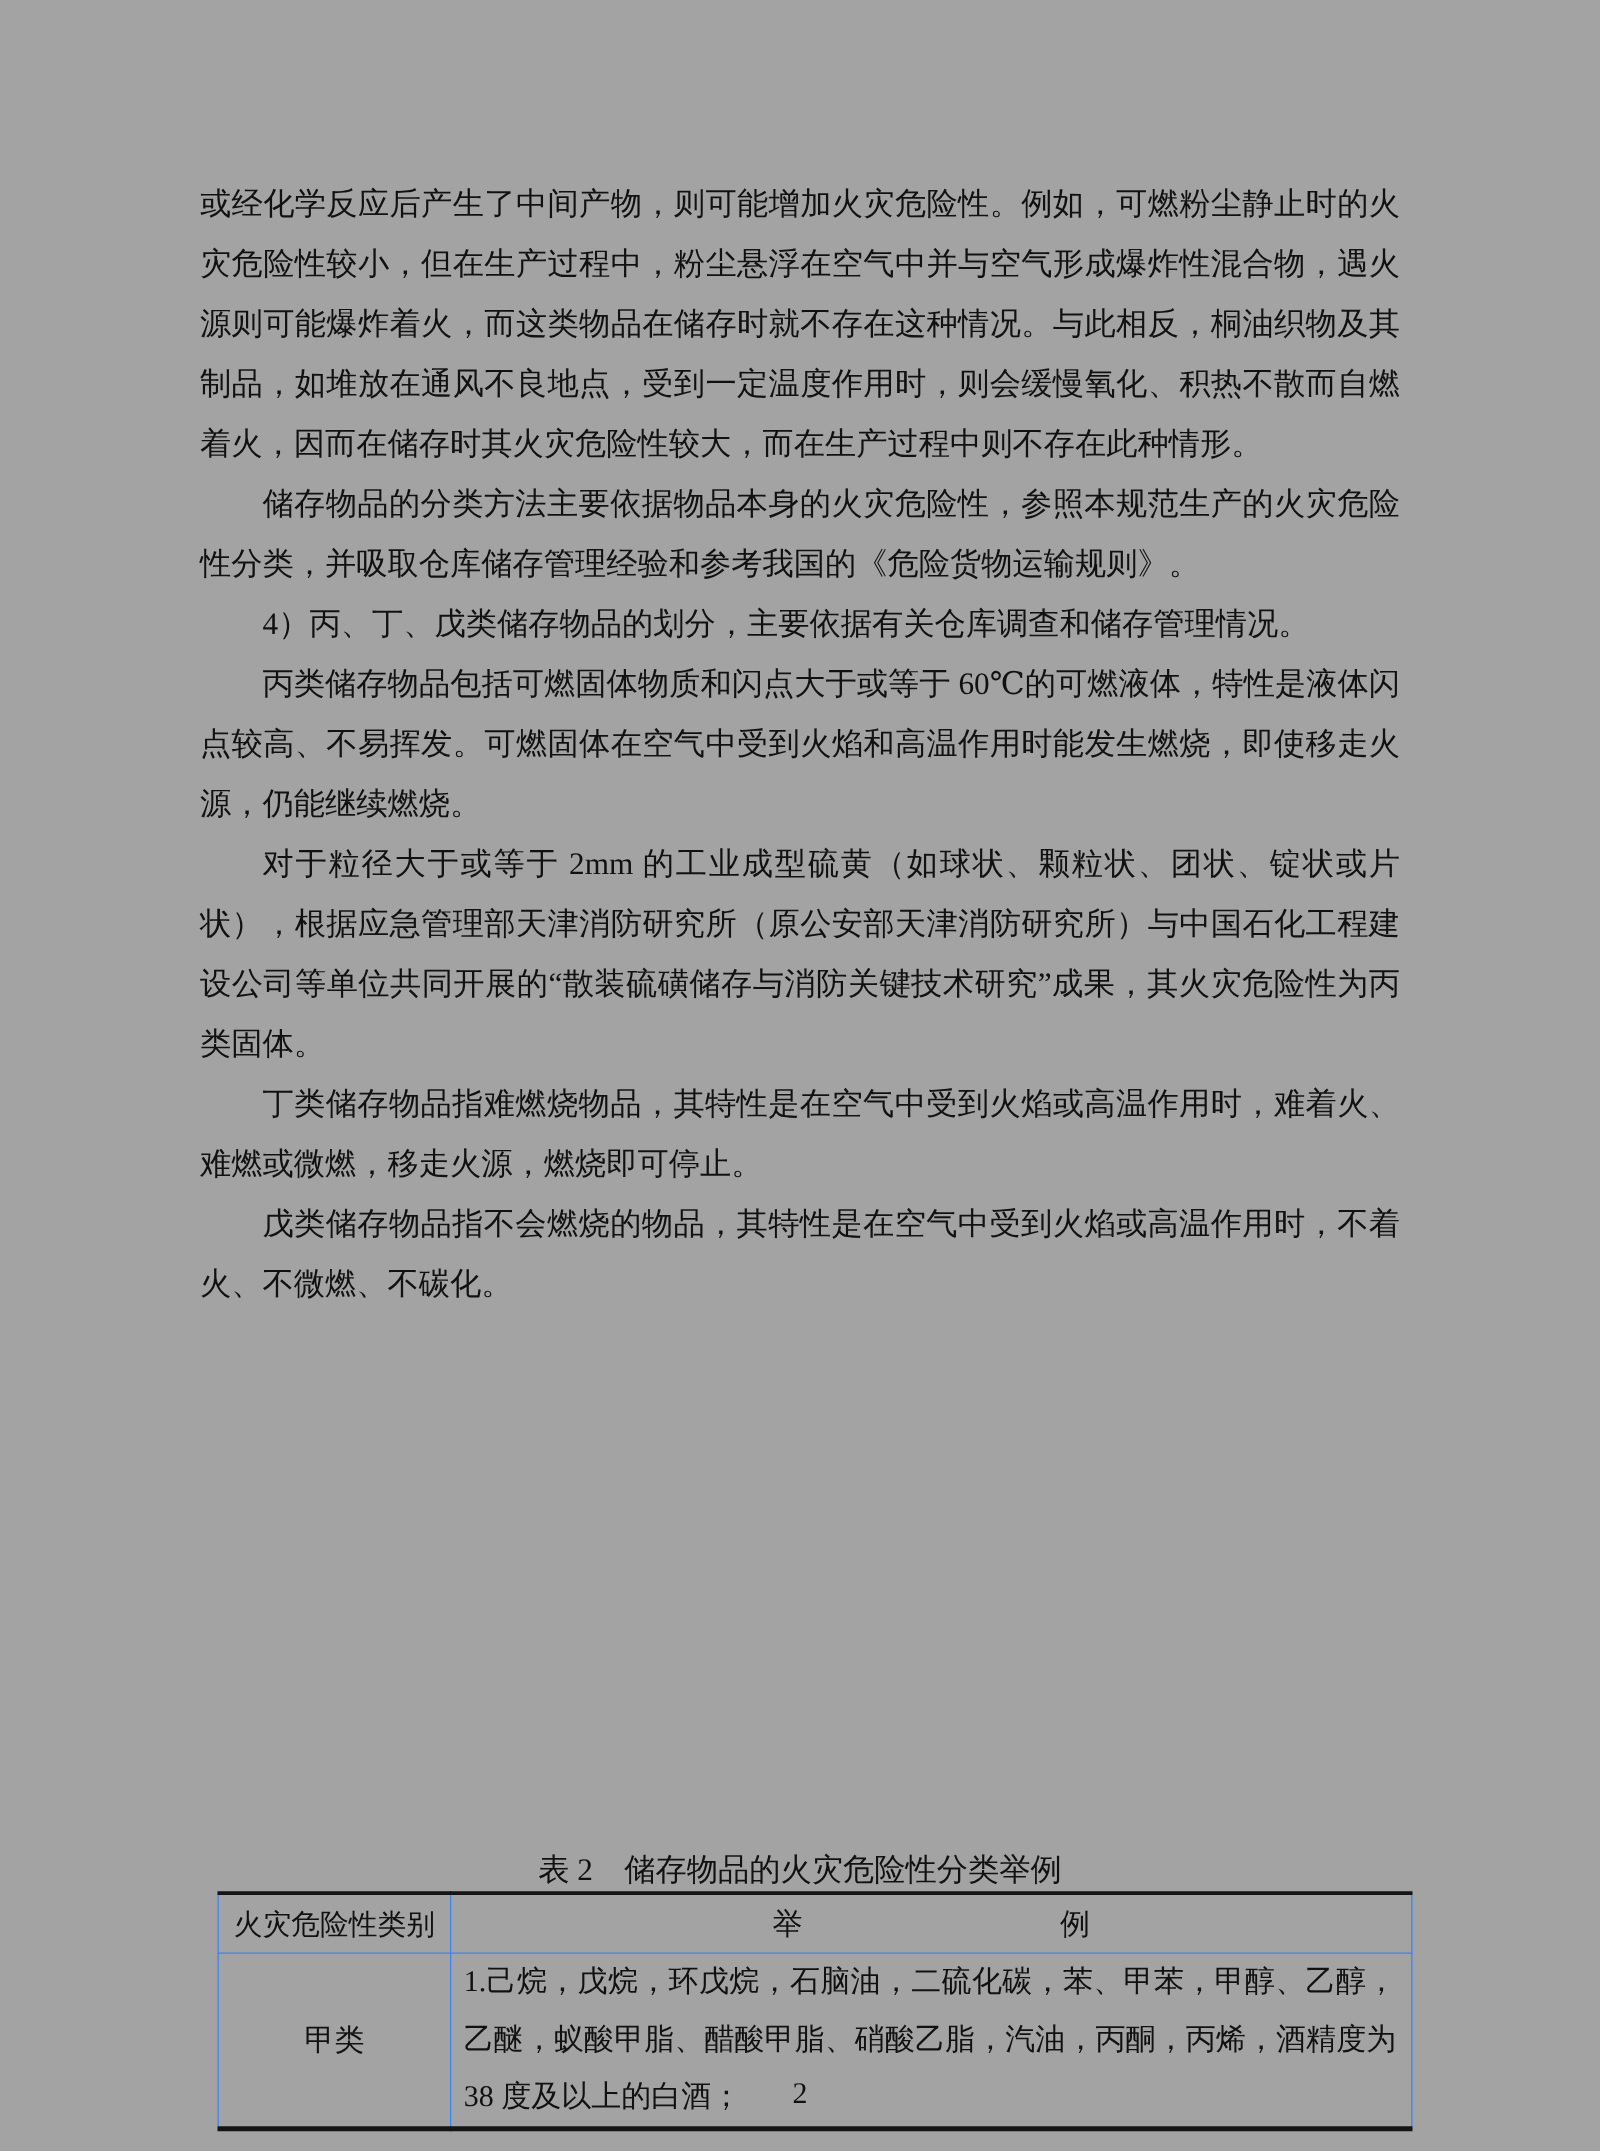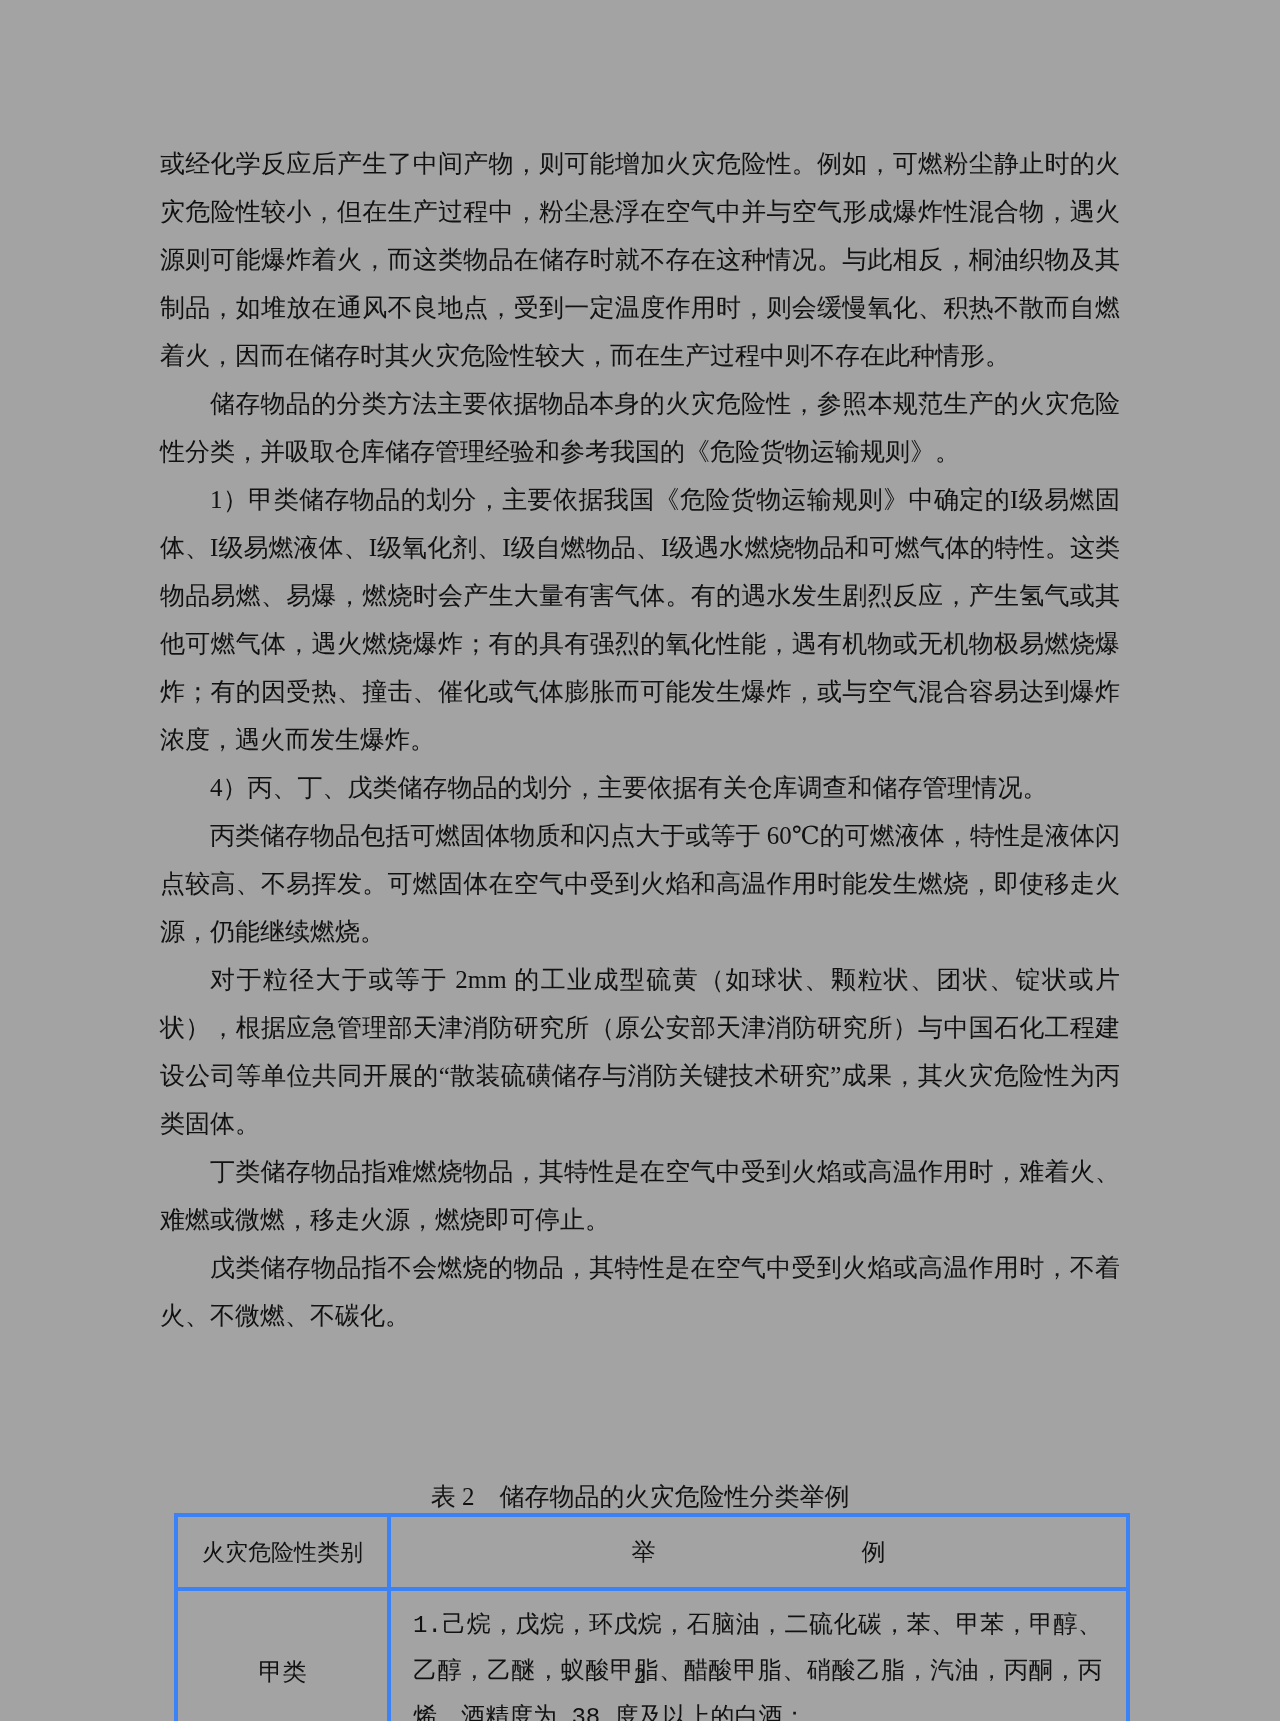--- a/index.html
+++ b/index.html
@@ -52,23 +52,22 @@
     color: #111111;
   }
   table.classification {
     border-collapse: collapse;
     table-layout: fixed;
     width: 956px;
     margin-left: 14px;
     margin-top: 1px;
   }
   table.classification td {
-    border: 4px solid #3b82f6;
-    padding: 12px;
-    font-family: Liberation Mono, monospace;
+    border: 1px solid #3b82f6;
+    padding: 0;
   }
   table.classification {
     border-top: 3px solid #151515;
     border-bottom: 4px solid #151515;
   }
   tr.header-row td {
     height: 46px;
     vertical-align: middle;
   }
   td.col-category {
@@ -114,21 +113,20 @@
   }
 </style>
 </head>
 <body>
 
 <div class="page">
 
   <div class="content">
     <p class="para">或经化学反应后产生了中间产物，则可能增加火灾危险性。例如，可燃粉尘静止时的火灾危险性较小，但在生产过程中，粉尘悬浮在空气中并与空气形成爆炸性混合物，遇火源则可能爆炸着火，而这类物品在储存时就不存在这种情况。与此相反，桐油织物及其制品，如堆放在通风不良地点，受到一定温度作用时，则会缓慢氧化、积热不散而自燃着火，因而在储存时其火灾危险性较大，而在生产过程中则不存在此种情形。</p>
     <p class="para indent">储存物品的分类方法主要依据物品本身的火灾危险性，参照本规范生产的火灾危险性分类，并吸取仓库储存管理经验和参考我国的《危险货物运输规则》。</p>
-    <p class="para indent">1）甲类储存物品的划分，主要依据我国《危险货物运输规则》中确定的I级易燃固体、I级易燃液体、I级氧化剂、I级自燃物品、I级遇水燃烧物品和可燃气体的特性。这类物品易燃、易爆，燃烧时会产生大量有害气体。有的遇水发生剧烈反应，产生氢气或其他可燃气体，遇火燃烧爆炸；有的具有强烈的氧化性能，遇有机物或无机物极易燃烧爆炸；有的因受热、撞击、催化或气体膨胀而可能发生爆炸，或与空气混合容易达到爆炸浓度，遇火而发生爆炸。</p>
     <p class="para indent">4）丙、丁、戊类储存物品的划分，主要依据有关仓库调查和储存管理情况。</p>
     <p class="para indent">丙类储存物品包括可燃固体物质和闪点大于或等于 60℃的可燃液体，特性是液体闪点较高、不易挥发。可燃固体在空气中受到火焰和高温作用时能发生燃烧，即使移走火源，仍能继续燃烧。</p>
     <p class="para indent">对于粒径大于或等于 2mm 的工业成型硫黄（如球状、颗粒状、团状、锭状或片状），根据应急管理部天津消防研究所（原公安部天津消防研究所）与中国石化工程建设公司等单位共同开展的“散装硫磺储存与消防关键技术研究”成果，其火灾危险性为丙类固体。</p>
     <p class="para indent">丁类储存物品指难燃烧物品，其特性是在空气中受到火焰或高温作用时，难着火、难燃或微燃，移走火源，燃烧即可停止。</p>
     <p class="para indent">戊类储存物品指不会燃烧的物品，其特性是在空气中受到火焰或高温作用时，不着火、不微燃、不碳化。</p>
   </div>
 
   <div class="table-block">
     <p class="table-caption">表 2　储存物品的火灾危险性分类举例</p>
     <table class="classification">

